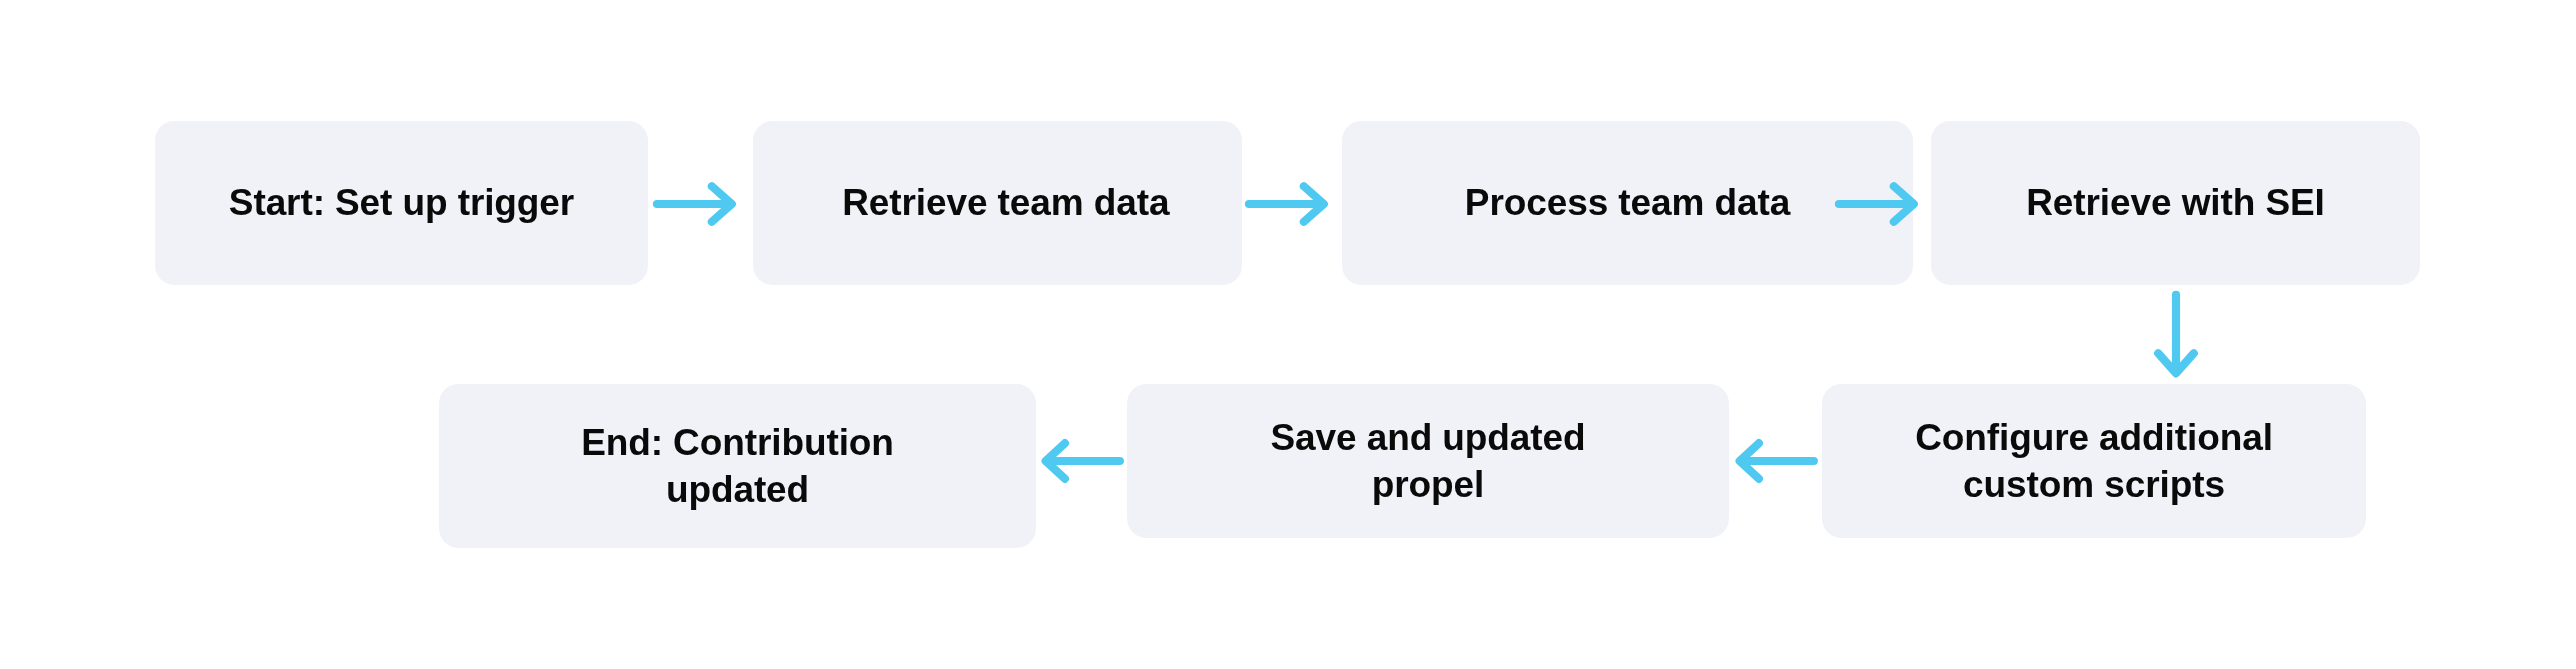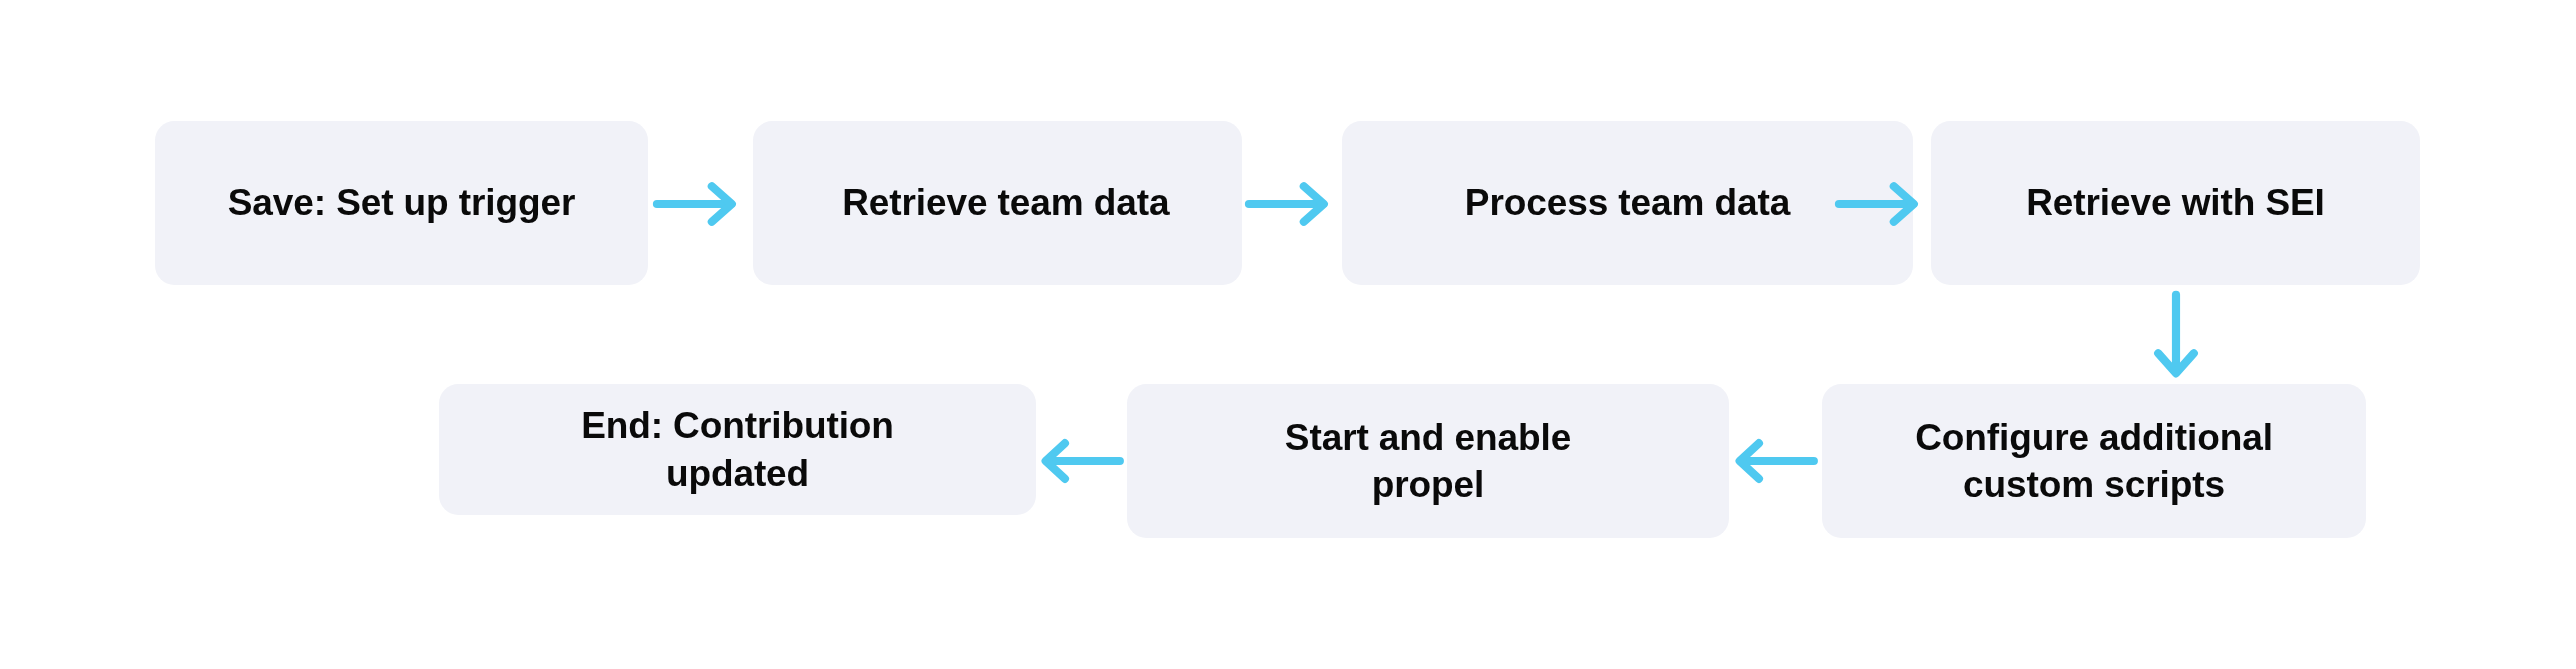--- a/index.html
+++ b/index.html
@@ -47,57 +47,57 @@
     overflow: visible;
   }
   
   #node-start      { left: 155px;  top: 121px; width: 493px; height: 164px; }
   #node-retrieve   { left: 753px; top: 121px; width: 489px; height: 164px; padding-left: 36px; }
   #node-process    { left: 1342px; top: 121px; width: 571px; height: 164px; }
   #node-integrate  { left: 1931px; top: 121px; width: 489px; height: 164px; }
   
   #node-configure  { left: 1822px; top: 384px; width: 544px; height: 154px; }
   #node-save       { left: 1127px; top: 384px; width: 602px; height: 154px; }
-  #node-end        { left: 439px;  top: 384px; width: 597px; height: 131px; align-items: center; }
+  #node-end        { left: 439px;  top: 384px; width: 597px; height: 164px; align-items: center; }
   
   #edge-start-retrieve    { left: 654px;  top: 181px; width: 86px; height: 46px; }
   #edge-retrieve-process  { left: 1246px; top: 181px; width: 86px; height: 46px; }
   #edge-process-integrate { left: 1836px; top: 181px; width: 86px; height: 46px; }
   #edge-integrate-configure { left: 2153px; top: 291px; width: 46px; height: 89px; }
   #edge-configure-save    { left: 1735px; top: 438px; width: 82px; height: 46px; }
   #edge-save-end          { left: 1041px; top: 438px; width: 82px; height: 46px; }
 </style>
 </head>
 <body>
 
 <div id="canvas">
 
   <div class="node" id="node-start">
-    <span class="node-label">Save: Set up trigger</span>
+    <span class="node-label">Start: Set up trigger</span>
   </div>
 
   <div class="node" id="node-retrieve">
     <span class="node-label">Retrieve team data</span>
   </div>
 
   <div class="node" id="node-process">
     <span class="node-label">Process team data</span>
   </div>
 
   <div class="node" id="node-integrate">
     <span class="node-label">Retrieve with SEI</span>
   </div>
 
   <div class="node" id="node-configure">
     <span class="node-label">Configure additional
 custom scripts</span>
   </div>
 
   <div class="node" id="node-save">
-    <span class="node-label">Start and enable
+    <span class="node-label">Save and updated
 propel</span>
   </div>
 
   <div class="node" id="node-end">
     <span class="node-label">End: Contribution
 updated</span>
   </div>
 
   <div class="edge" id="edge-start-retrieve">
     <svg width="86" height="46" viewBox="0 0 116 62" fill="none">

